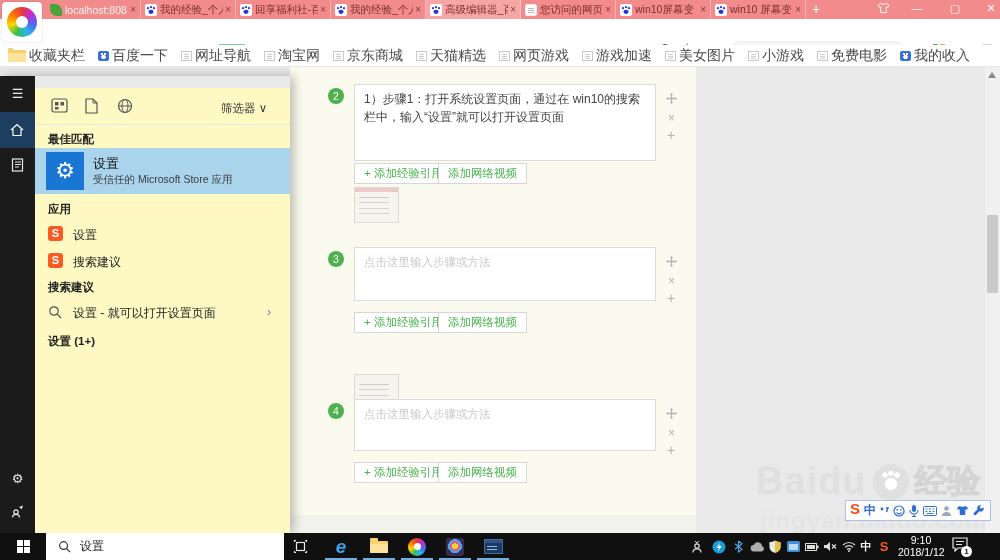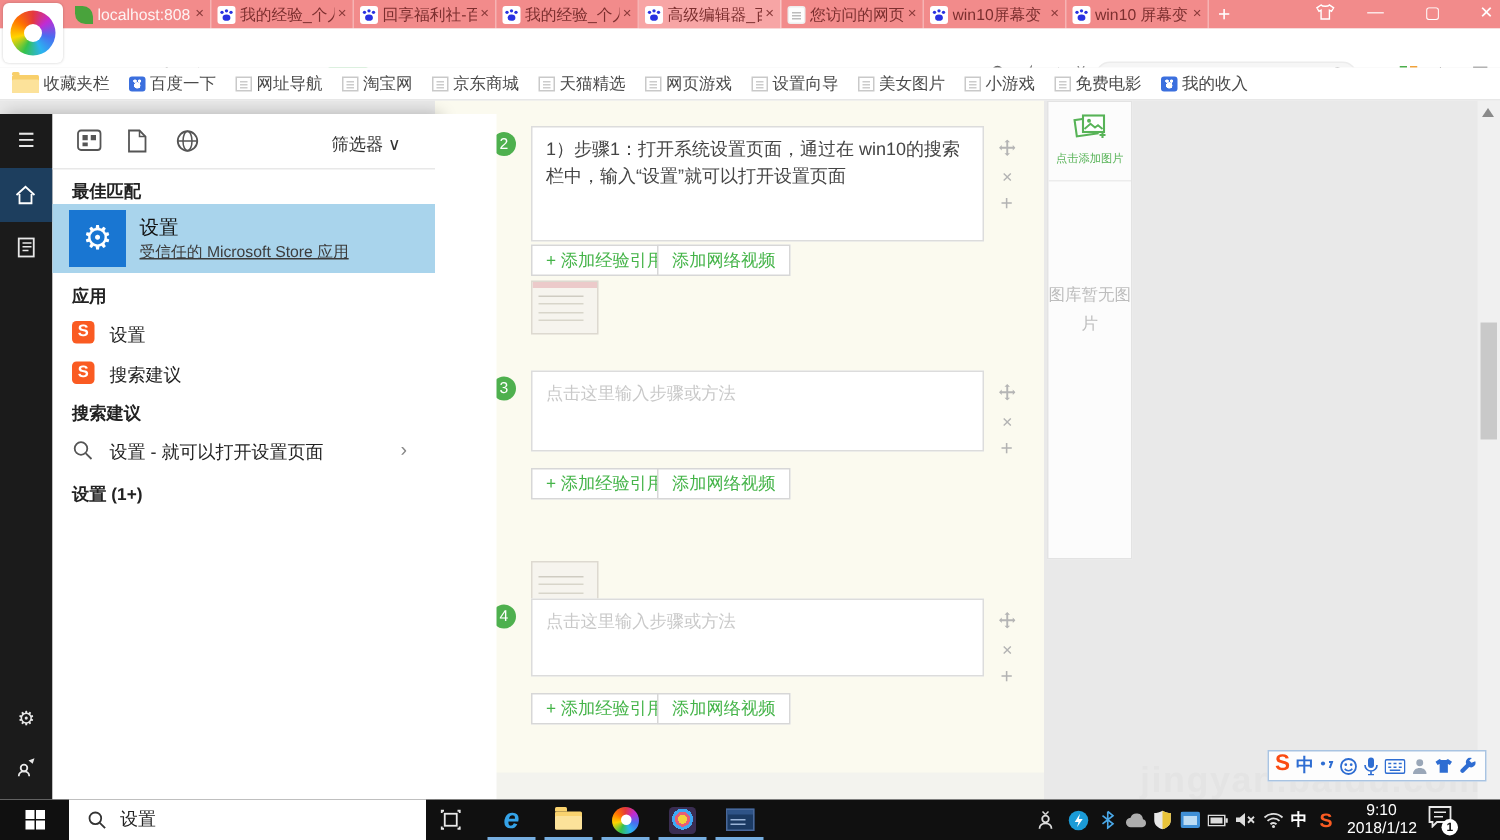--- a/index.html
+++ b/index.html
@@ -32,21 +32,21 @@
   .badge.b1{color:#3fae4e;border:1px solid #7fcb8a;background:#f2fbf3;}
   .badge.b2{color:#fff;background:#49b85a;margin-left:2px;}
   #addr{left:218px;top:24px;font-size:13px;color:#9a9a9a;}
   #addr b{color:#2b2b2b;font-weight:bold;}
   #hotbox{left:730px;top:22px;width:175px;height:20px;background:#f6f6f6;border:1px solid #ececec;border-radius:10px;box-sizing:border-box;display:flex;align-items:center;padding:0 6px;}
   #hotbox .o{color:#f60;font-weight:bold;font-size:11px;margin-right:3px;}
   #hotbox .q{margin-left:auto;color:#999;}
   .toolico{top:23px;color:#666;font-size:13px;}
   
   #bookmarks{left:0;top:45px;width:1000px;height:22px;background:#fff;border-bottom:1px solid #e7e7e7;box-sizing:border-box;display:flex;align-items:center;padding-left:8px;gap:13px;}
-  .bm{display:flex;align-items:center;gap:3px;font-size:11px;color:#4a4a4a;cursor:pointer;white-space:nowrap;}
+  .bm{display:flex;align-items:center;gap:3px;font-size:14px;color:#4a4a4a;cursor:pointer;white-space:nowrap;}
   .bmico{width:11px;height:10px;position:relative;flex:none;}
   .bmico.folder{background:#f8cf6a;border-radius:1px;}
   .bmico.folder::before{content:"";position:absolute;top:-2px;left:0;width:5px;height:2px;background:#f8cf6a;border-radius:1px 1px 0 0;}
   .bmico.page{background:#fff;border:1px solid #c9c9c9;box-sizing:border-box;}
   .bmico.page::after{content:"";position:absolute;left:2px;top:2px;width:5px;height:1px;background:#ccc;box-shadow:0 2px 0 #ccc,0 4px 0 #ccc;}
   .bmico.baidu{background:#3b6fde;border-radius:2px;}
   .bmico.baidu::after{content:"";position:absolute;left:2px;top:2px;width:7px;height:6px;background:radial-gradient(circle at 2px 1px,#fff 1px,transparent 1.3px),radial-gradient(circle at 5px 1px,#fff 1px,transparent 1.3px),radial-gradient(circle at 3.5px 4px,#fff 2px,transparent 2.3px);}
   
   #content{left:0;top:67px;width:1000px;height:466px;overflow:hidden;background:#e9e9e9;}
   #editor{left:290px;top:0;width:406px;height:466px;background:#fbfaef;}
@@ -77,27 +77,27 @@
   #wmurl{left:760px;top:440px;font-size:24px;font-weight:bold;color:#e4e4e4;letter-spacing:1px;z-index:1;}
   
   #sb{left:985px;top:0;width:15px;height:466px;background:#f0f0f0;z-index:2;}
   #sb .up{position:absolute;left:3px;top:5px;width:0;height:0;border-left:4px solid transparent;border-right:4px solid transparent;border-bottom:6px solid #8a8a8a;}
   #sb .th{position:absolute;left:2px;top:148px;width:11px;height:78px;background:#c9c9c9;}
   
   #flyout{left:0;top:9px;width:290px;height:457px;z-index:5;box-shadow:4px 0 10px rgba(0,0,0,.25);}
   #rail{left:0;top:0;width:35px;height:457px;background:#1b1b1b;}
   .railico{left:0;width:35px;text-align:center;color:#e8e8e8;}
   #rail-home{left:0;top:36px;width:35px;height:36px;background:#1d3e5e;}
-  #panel{left:35px;top:0;width:296px;height:457px;background:#ffffff;}
+  #panel{left:35px;top:12px;width:255px;height:457px;background:#fef9c3;}
   .fico{top:10px;width:18px;height:16px;}
   .sec{left:13px;font-size:11.5px;font-weight:bold;color:#222;}
   #bestrow{left:0;top:60px;width:255px;height:46px;background:#a9d4ec;cursor:pointer;}
   #gear-tile{left:11px;top:4px;width:38px;height:38px;background:#1976d2;color:#fff;text-align:center;line-height:38px;font-size:22px;}
   #best-title{left:58px;top:7px;font-size:13px;color:#111;}
-  #best-sub{left:58px;top:25px;font-size:10.5px;color:#3c3c3c;text-decoration:underline;}
+  #best-sub{left:58px;top:25px;font-size:10.5px;color:#3c3c3c;}
   .approw{left:0;width:255px;height:24px;cursor:pointer;}
   .sico{position:absolute;left:13px;top:4px;width:15px;height:15px;background:#fa5b22;border-radius:3px;color:#fff;font-size:11px;font-weight:bold;text-align:center;line-height:15px;}
   .applbl{position:absolute;left:38px;top:5px;font-size:12px;color:#222;}
   #suggrow{left:0;top:212px;width:255px;height:26px;cursor:pointer;}
   
   #imebar{left:845px;top:433px;width:146px;height:21px;background:#fdfdfd;border:1px solid #a9c4e2;box-sizing:border-box;z-index:6;display:flex;align-items:center;gap:4px;padding:0 4px;}
   #imebar .slogo{color:#fa4b12;font-weight:bold;font-size:15px;margin-top:-4px;}
   #imebar .zh{color:#2e6dd2;font-weight:bold;font-size:12px;}
   
   #taskbar{left:0;top:533px;width:1000px;height:27px;background:#101010;z-index:10;}
@@ -302,21 +302,21 @@
       <div class="bm">
         <span class="bmico page"></span>
         <span>天猫精选</span>
       </div>
       <div class="bm">
         <span class="bmico page"></span>
         <span>网页游戏</span>
       </div>
       <div class="bm">
         <span class="bmico page"></span>
-        <span>设置向导</span>
+        <span>游戏加速</span>
       </div>
       <div class="bm">
         <span class="bmico page"></span>
         <span>美女图片</span>
       </div>
       <div class="bm">
         <span class="bmico page"></span>
         <span>小游戏</span>
       </div>
       <div class="bm">
@@ -376,34 +376,26 @@
             <path d="M6 0 L8 2 H6.7 V5.3 H10 V4 L12 6 L10 8 V6.7 H6.7 V10 H8 L6 12 L4 10 H5.3 V6.7 H2 V8 L0 6 L2 4 V5.3 H5.3 V2 H4 Z" fill="#b5b5b5"></path>
           </svg></div>
       <div class="ctl abs" style="left:378px;top:359px">×</div>
       <div class="ctl abs" style="left:377px;top:375px;font-size:14px">+</div>
       <button class="gbtn" style="left:64px;top:395px">+ 添加经验引用</button>
       <button class="gbtn" style="left:148px;top:395px">添加网络视频</button>
 
       <div id="editor-bottom" class="abs"></div>
     </div>
 
-    <div id="gallery" class="abs">
-      <div id="addpic" class="abs">
-        <svg width="24" height="20" viewBox="0 0 24 20" style="margin-top:6px">
-          <rect x="2" y="5" width="14" height="11" fill="none" stroke="#57b357" stroke-width="1.4" transform="rotate(-8 9 10)"></rect>
-          <rect x="7" y="3" width="14" height="11" fill="#fff" stroke="#57b357" stroke-width="1.4"></rect>
-          <circle cx="11" cy="6.5" r="1.3" fill="#57b357"></circle>
-            <path d="M8 12 L12 8.5 L15 11 L17 9.5 L20 12" fill="none" stroke="#57b357" stroke-width="1.2"></path>
-          <path d="M20 14 v4 M18 16 h4" stroke="#57b357" stroke-width="1.4"></path>
-        </svg>
-        <div class="lbl">点击添加图片</div>
-      </div>
-      <div id="gallery-empty" class="abs">图库暂无图片</div>
-    </div>
-
+
+    <div id="wm" class="abs">
+      <span class="baidu">Baidu</span>
+      <span class="pawbig"></span>
+      <span class="jy">经验</span>
+    </div>
     <div id="wmurl" class="abs">jingyan.baidu.com</div>
 
     <div id="sb" class="abs">
       <div class="up"></div>
       <div class="th"></div>
     </div>
 
     <div id="flyout" class="abs">
       <div id="rail" class="abs">
         <div class="railico abs" style="top:10px;font-size:13px">☰</div>

